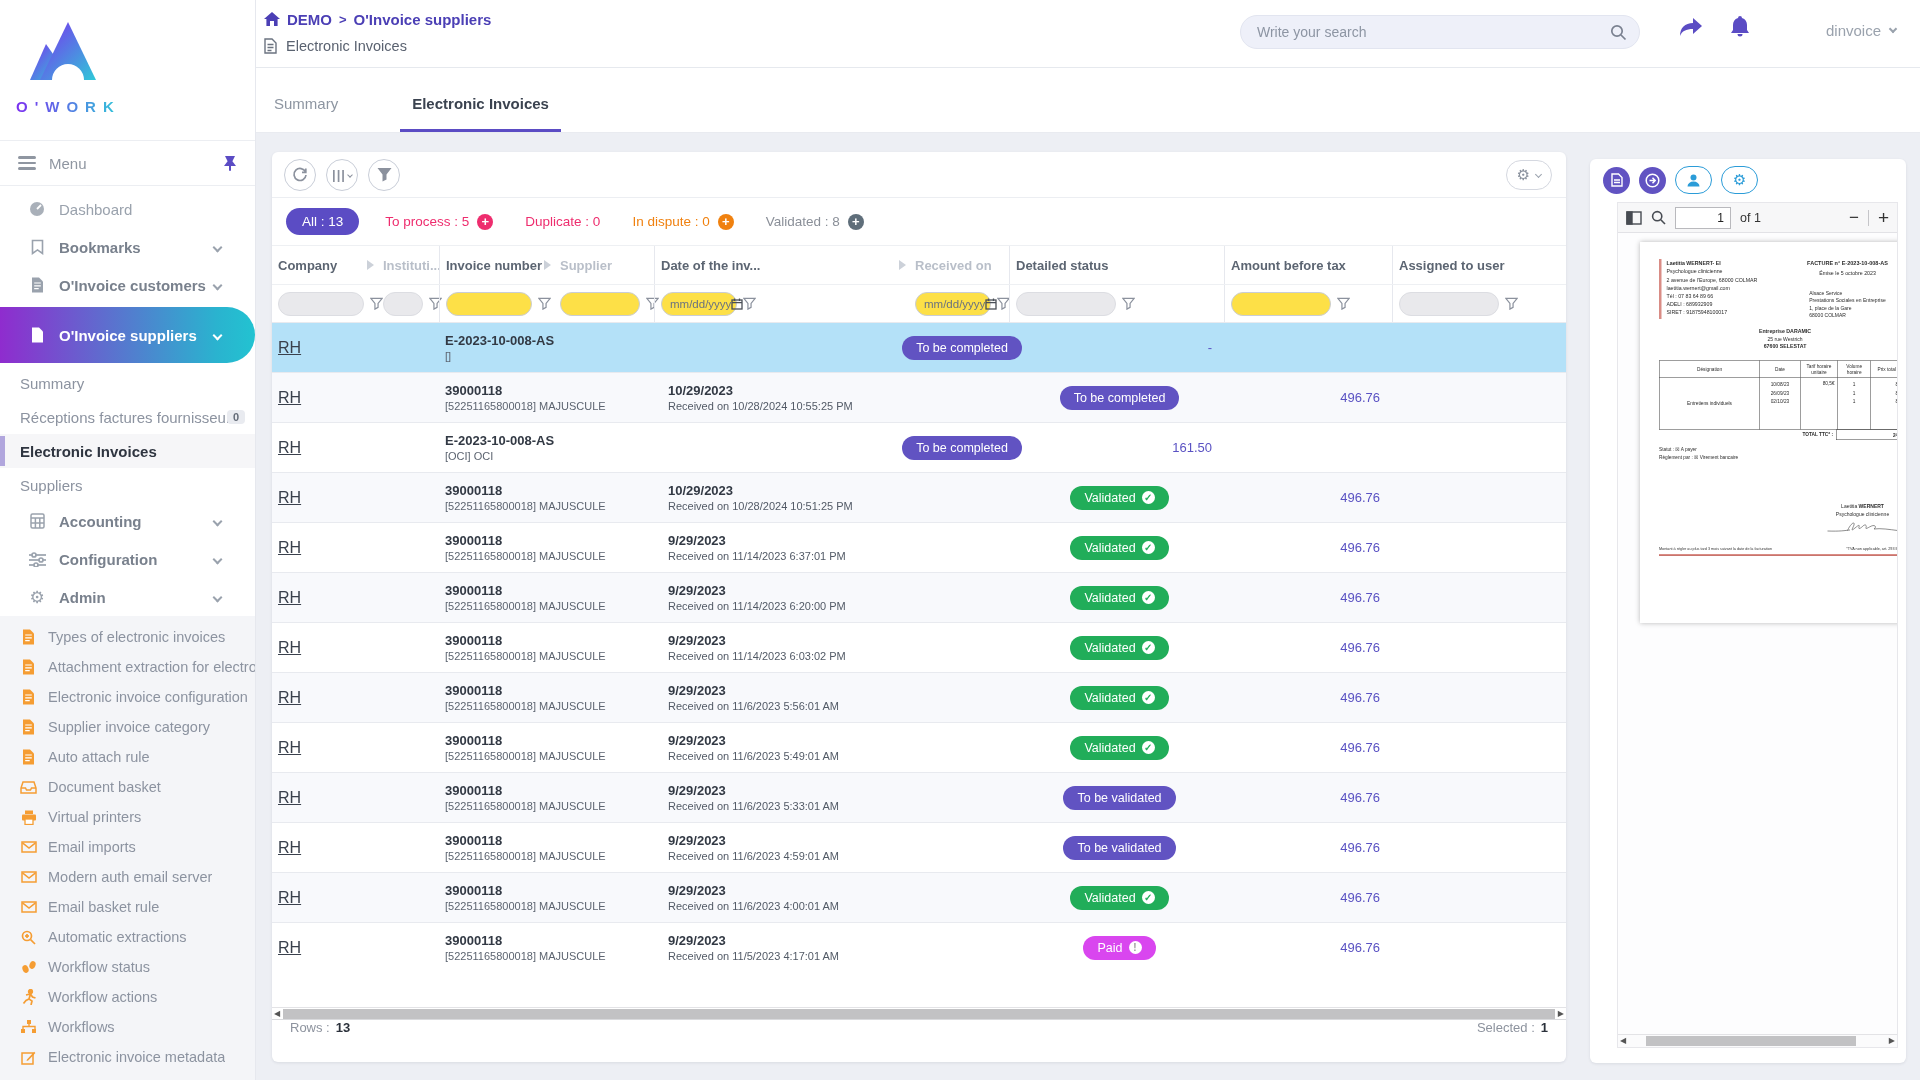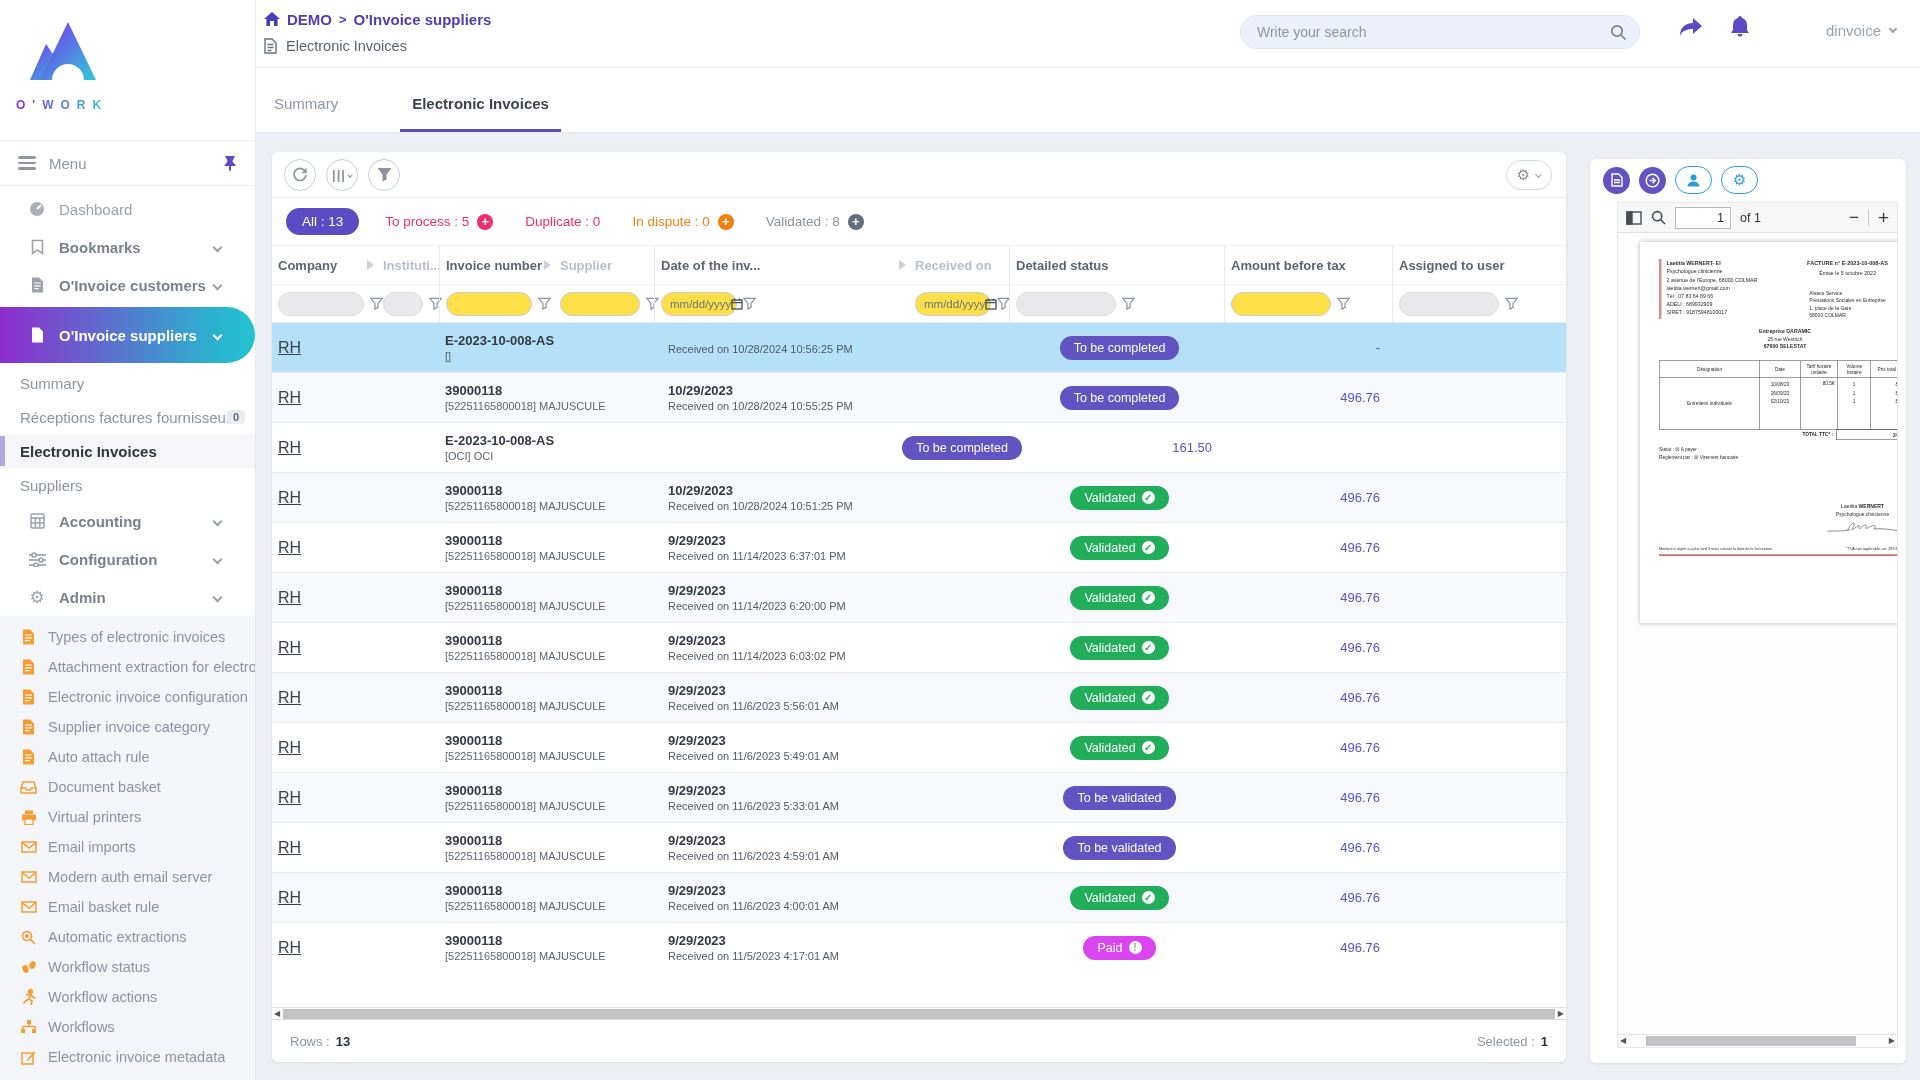--- a/index.html
+++ b/index.html
@@ -3,21 +3,21 @@
 <meta charset="utf-8">
 <style>
   * { margin:0; padding:0; box-sizing:border-box; }
   html,body { width:1920px; height:1080px; overflow:hidden; }
   body { background:#edeff4; font-family:"Liberation Sans", sans-serif; color:#3a414d; position:relative; }
   svg { display:block; }
 
   
   .sidebar { position:absolute; left:0; top:0; width:256px; height:1080px; background:#fff; border-right:1px solid #e6e8ee; z-index:3; }
   .logo-wrap { height:140px; padding-top:10px; display:flex; flex-direction:column; align-items:flex-start; padding-left:16px; }
-  .logo-text { font-weight:bold; font-size:12px; letter-spacing:7px; margin-top:2px;
+  .logo-text { font-weight:bold; font-size:15px; letter-spacing:7px; margin-top:2px;
      background:linear-gradient(90deg,#7b2ff0,#2fc9d8); -webkit-background-clip:text; background-clip:text; color:transparent; }
   .menu-row { height:46px; border-top:1px solid #eceef2; border-bottom:1px solid #eceef2; display:flex; align-items:center; padding:0 18px; color:#8f96a1; }
   .hb { display:inline-flex; flex-direction:column; gap:3px; width:18px; }
   .hb i { height:2.5px; background:#8f96a1; border-radius:2px; }
   .menu-lbl { font-size:15px; margin-left:13px; }
   .pin { margin-left:auto; color:#5b4cc4; }
   .side-nav { padding-top:4px; }
   .s-item { height:38px; display:flex; align-items:center; padding:0 28px; cursor:pointer; color:#9aa2ad; position:relative; }
   .s-item .s-lbl { font-size:15px; margin-left:13px; white-space:nowrap; }
   .s-bold .s-lbl { font-weight:bold; color:#79818d; }
@@ -96,21 +96,21 @@
   .b-ic { width:13px; height:13px; border-radius:50%; background:#fff; font-size:10px; font-weight:bold; display:flex; align-items:center; justify-content:center; line-height:0; }
   .b-check { color:#21ad59; }
   .b-excl { color:#9b9b9b; }
   .cell.amount { align-items:flex-end; padding-right:12px; font-size:13px; color:#5a52c3; }
   .amt { cursor:pointer; }
 
   .t-spacer { height:35px; }
   .hscroll { height:13px; position:relative; border-top:1px solid #e3e3e6; border-bottom:1px solid #d9dadd; background:#fff; }
   .hs-thumb { position:absolute; left:11px; right:11px; top:1px; height:10px; background:#c2c2c4; cursor:pointer; }
   .hs-arr { position:absolute; top:0; font-size:8px; color:#555; line-height:12px; cursor:pointer; }
-  .t-footer { height:43px; display:flex; align-items:center; padding:0 18px; font-size:13px; color:#8d939e; }
+  .t-footer { height:43px; display:flex; align-items:flex-start; padding:0 18px; font-size:13px; color:#8d939e; }
   .t-footer b { color:#2b313b; margin-left:6px; }
   .t-foot-right { margin-left:auto; }
 
   
   .pdf-panel { left:1590px; top:159px; width:316px; height:904px; }
   .p-icons { height:42px; display:flex; align-items:center; gap:9px; padding-left:13px; }
   .p-circ { width:27px; height:27px; border-radius:50%; background:#6153c2; color:#fff; display:flex; align-items:center; justify-content:center; cursor:pointer; flex:none; }
   .p-oval { width:37px; height:28px; border-radius:14px; border:1.5px solid #2b9cd8; color:#2b9cd8; display:flex; align-items:center; justify-content:center; cursor:pointer; background:#fff; flex:none; }
   .viewer { position:absolute; left:27px; top:43px; width:281px; height:846px; border:1px solid #e7e7eb; background:#fdfdfe; overflow:hidden; }
   .v-toolbar { height:30px; background:#f7f7f8; border-bottom:1px solid #e2e2e6; display:flex; align-items:center; padding:0 8px; gap:9px; color:#474b52; }
@@ -622,23 +622,20 @@
     </div>
   <div id="tbody">
       <div class="tgrid trow selected">
     <div class="cell company">RH</div>
     <div class="cell"></div>
     <div class="cell" style="overflow:visible;">
       <div class="inv-no">E-2023-10-008-AS</div>
           <div class="inv-sub">[]</div>
         </div>
     <div class="cell"></div>
-    <div class="cell">
-      <div class="d2">Received on 10/28/2024 10:56:25 PM</div>
-        </div>
     <div class="cell"></div>
     <div class="cell status">
       <span class="badge bg-purple">To be completed</span>
         </div>
     <div class="cell amount">
           <span class="amt">-</span>
         </div>
     <div class="cell"></div>
   </div>
       <div class="tgrid trow alt">

